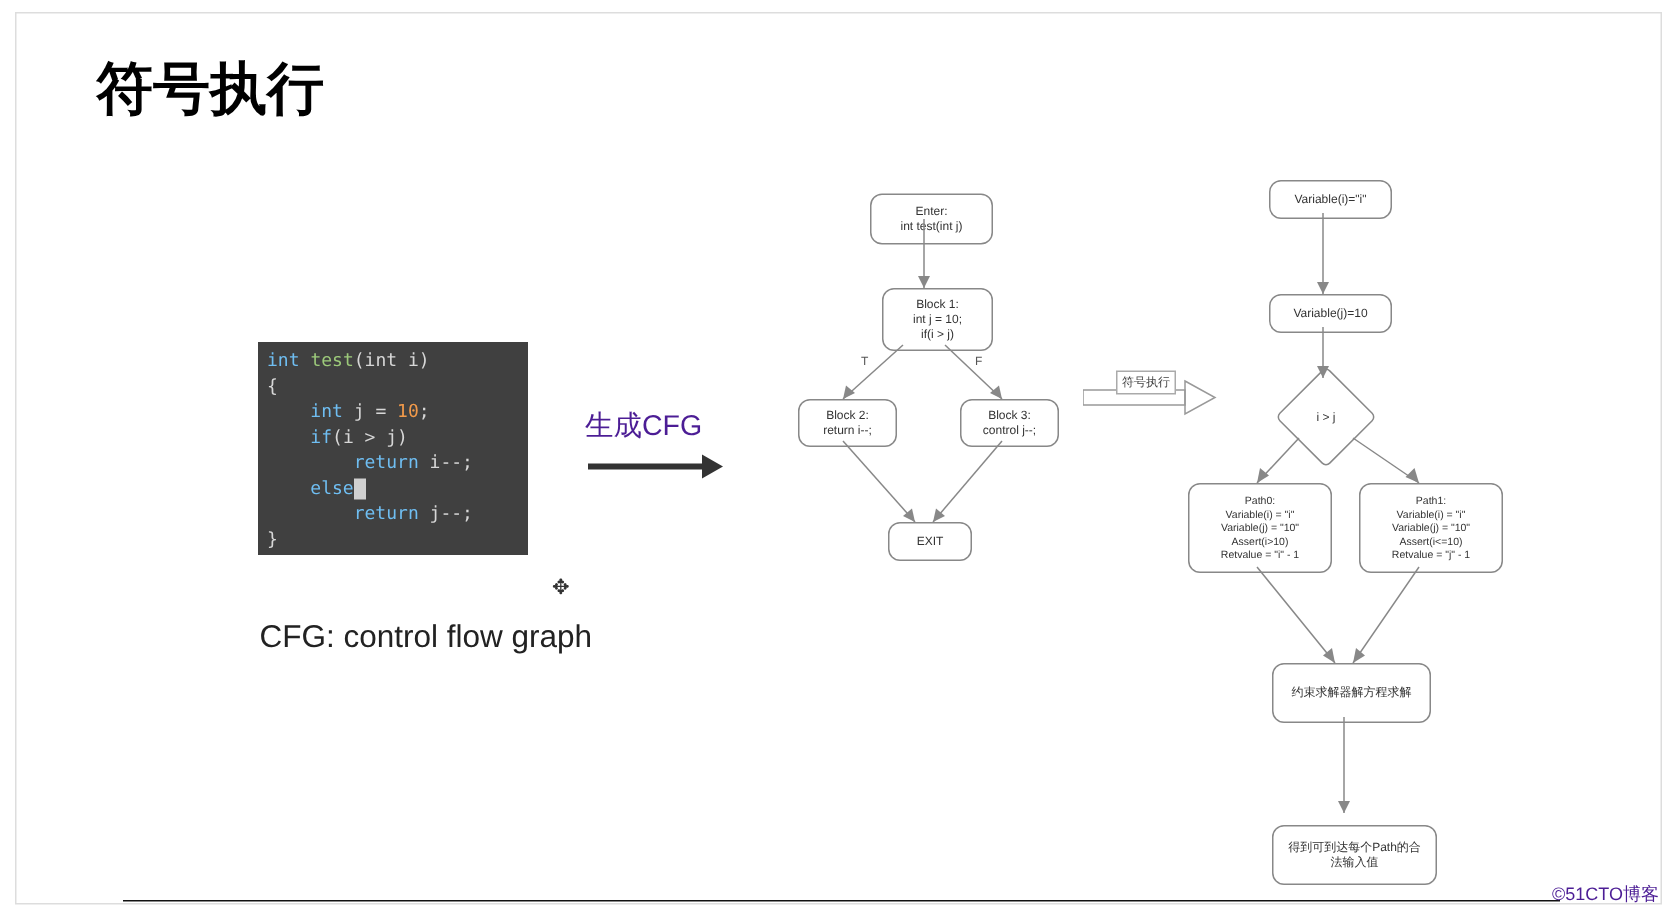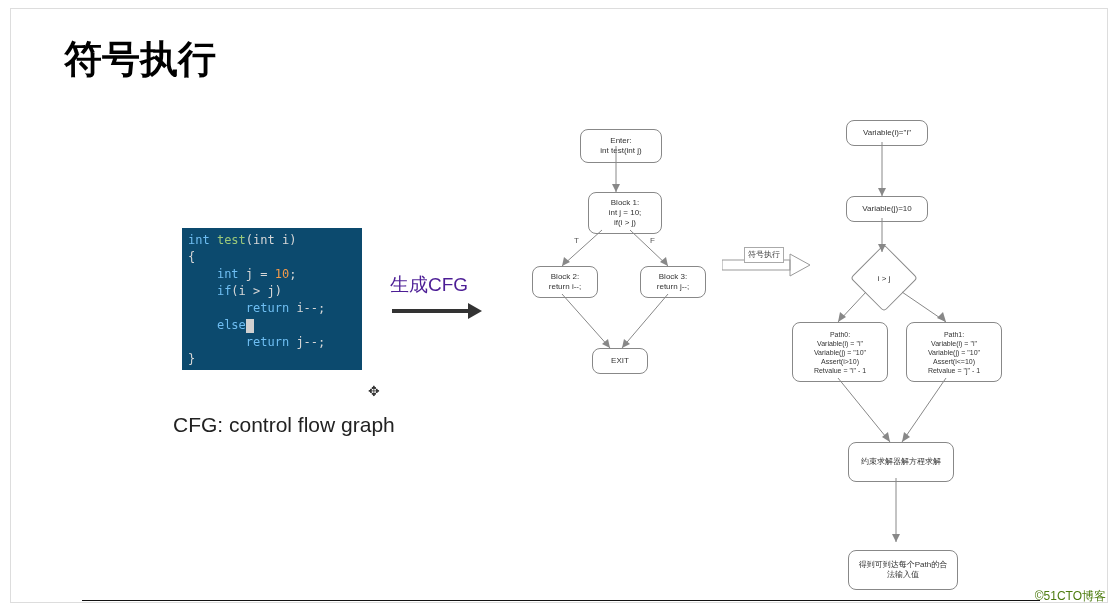--- a/index.html
+++ b/index.html
@@ -1,27 +1,27 @@
 <!DOCTYPE html>
 <html><head>
 <meta charset="utf-8">
 <style>
 html,body{margin:0;padding:0;width:1120px;height:611px;background:#fff;font-family:Arial,"Microsoft YaHei",sans-serif;overflow:hidden}
 .frame{position:absolute;left:10px;top:8px;right:12px;bottom:8px;border:1px solid #ddd}
 .title{position:absolute;left:64px;top:34px;font:bold 38px "SimSun","STSong",serif;color:#000}
-.code{position:absolute;left:182px;top:228px;width:168px;height:134px;background:#0c4a6e;color:#d7d7d7;font:12px/17px Consolas,monospace;padding:4px 6px;white-space:pre}
+.code{position:absolute;left:172px;top:228px;width:168px;height:134px;background:#404040;color:#d7d7d7;font:12px/17px Consolas,monospace;padding:4px 6px;white-space:pre}
 .kw{color:#6fbef2}.ty{color:#6fbef2}.num{color:#f29a4a}.fn{color:#9cc97a}.cur{background:#d0d0d0;display:inline-block;width:8px;height:14px;vertical-align:middle}
 .cursor{position:absolute;left:368px;top:383px;font-size:14px;color:#333;pointer-events:none}
 .cfglabel{position:absolute;left:173px;top:413px;font-size:21px;color:#222}
 .arrow1{position:absolute;left:390px;top:275px}
 .arrow1 .cap{font:19px/1 Arial;color:#4c1d95}
 .arrow1 svg{display:block;margin-top:6px}
 .arrow2{position:absolute;left:722px;top:250px}
 .arrow2 .cap{position:absolute;left:22px;top:-3px;font:8px/12px Arial;color:#444;background:#fff;border:1px solid #aaa;padding:1px 3px;white-space:nowrap}
-.wm{position:absolute;right:14px;bottom:6px;font-size:12px;color:#4d7c0f}
+.wm{position:absolute;right:14px;bottom:6px;font-size:12px;color:#4c1d95}
 .hr{position:absolute;left:82px;right:80px;bottom:10px;height:1px;background:#111}
 .node{position:absolute;border:1px solid #888;border-radius:8px;background:#fff;text-align:center;font:8px/10px Arial;color:#333;display:flex;flex-direction:column;justify-content:center;padding:2px 4px;white-space:pre}
 .diamond{position:absolute;width:46px;height:46px;border:1px solid #888;background:#fff;transform:rotate(45deg);border-radius:4px}
 .diamond span{position:absolute;left:50%;top:50%;transform:translate(-50%,-50%) rotate(-45deg);font:8px Arial;color:#333;white-space:nowrap}
 .edge{stroke:#888;stroke-width:1;fill:none}
 .ahead{fill:#888}
 .elabel{position:absolute;font:8px Arial;color:#555}
 svg.net{position:absolute;left:0;top:0;pointer-events:none}
 </style>
 </head>
@@ -60,21 +60,21 @@
 </div>
 
 <div class="node" style="left:580px;top:129px;width:72px;height:28px">Enter:
 int test(int j)</div>
 <div class="node" style="left:588px;top:192px;width:64px;height:36px">Block 1:
 int j = 10;
 if(i &gt; j)</div>
 <div class="node" style="left:532px;top:266px;width:56px;height:26px">Block 2:
 return i--;</div>
 <div class="node" style="left:640px;top:266px;width:56px;height:26px">Block 3:
-return j--;</div>
+control j--;</div>
 <div class="node" style="left:592px;top:348px;width:46px;height:20px">EXIT</div>
 <span class="elabel" style="left:574px;top:236px">T</span>
 <span class="elabel" style="left:650px;top:236px">F</span>
 <svg class="net" width="1120" height="611">
 <path class="edge" d="M616,146 L616,192"></path>
     <polygon class="ahead" points="616,192 612,184 620,184"></polygon>
 <path class="edge" d="M602,230 L562,266"></path>
     <polygon class="ahead" points="562,266 564,257 570,262"></polygon>
 <path class="edge" d="M630,230 L668,266"></path>
     <polygon class="ahead" points="668,266 660,262 666,257"></polygon>

